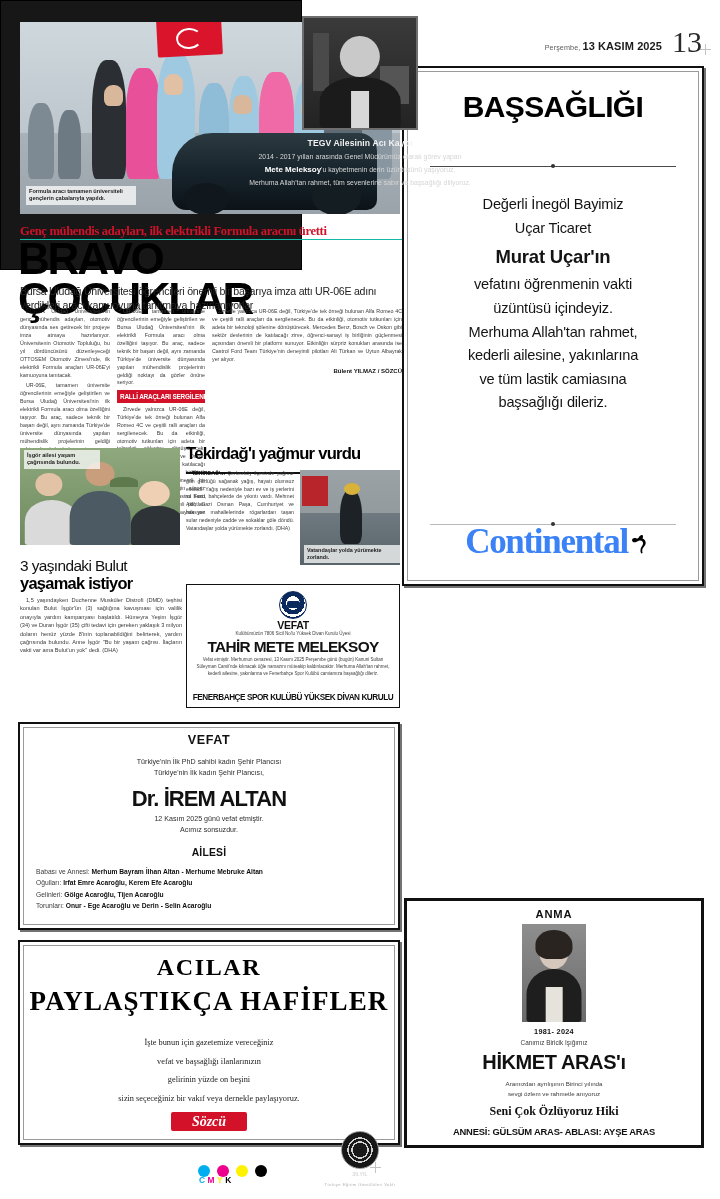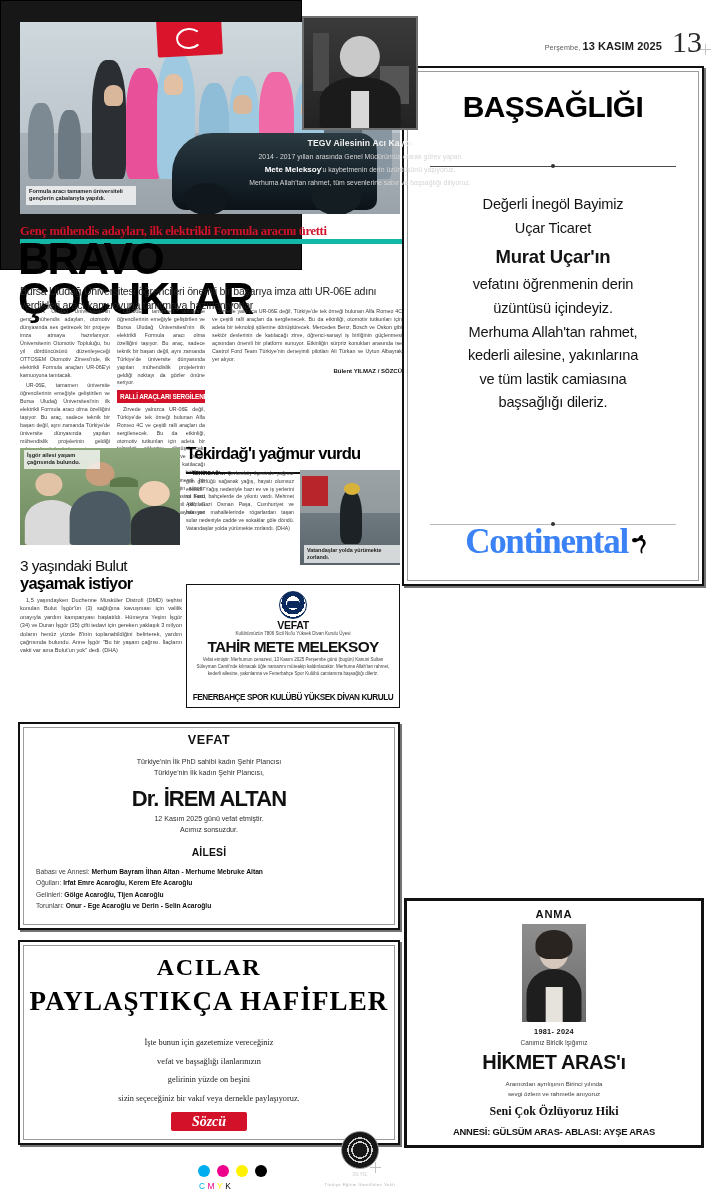--- a/index.html
+++ b/index.html
@@ -79,21 +79,21 @@
     position:absolute;left:26px;top:186px;width:104px;
     background:rgba(255,255,255,.74);padding:2px 3px;
     font-size:5.6px;line-height:1.32;color:#1b1b1b;font-weight:bold;
   }
 
   
   .kicker{
     position:absolute;left:20px;top:224px;width:382px;height:15px;
     color:#d3122a;font-family:"Liberation Serif",serif;font-weight:bold;
     font-size:12.6px;letter-spacing:-.35px;white-space:nowrap;
-    border-bottom:5px solid #14b8a6;
+    border-bottom:1px solid #14b8a6;
   }
   .headline{
     position:absolute;left:18px;top:239px;width:386px;
     font-size:44px;line-height:.92;font-weight:bold;letter-spacing:-2.2px;
     font-family:"Liberation Sans",sans-serif;color:#000;
   }
   .standfirst{
     position:absolute;left:20px;top:285px;width:384px;
     font-size:10.6px;line-height:1.28;color:#232323;letter-spacing:-.25px;
   }
@@ -251,21 +251,21 @@
   
   .portrait{position:absolute;inset:0;}
   .portrait .bg{position:absolute;inset:0;}
   .portrait .head{position:absolute;left:50%;transform:translateX(-50%);border-radius:50%;}
   .portrait .body{position:absolute;left:50%;transform:translateX(-50%);
     border-radius:48% 48% 6% 6%;}
 
   
   .reg{position:absolute;left:198px;bottom:22px;display:flex;gap:7px;align-items:center;}
   .reg i{display:block;width:12px;height:12px;border-radius:50%;}
-  .cmyk{position:absolute;left:199px;bottom:8px;font-size:8.4px;font-weight:normal;letter-spacing:2.5px;}
+  .cmyk{position:absolute;left:199px;bottom:14px;font-size:8.4px;font-weight:bold;letter-spacing:2.5px;}
   .cmyk span:nth-child(1){color:#00aeef;}
   .cmyk span:nth-child(2){color:#ec008c;}
   .cmyk span:nth-child(3){color:#fff200;}
   .cmyk span:nth-child(4){color:#000;}
 
   .trim{position:absolute;background:#c9c9c9;}
 </style>
 </head>
 <body>
 
@@ -419,21 +419,21 @@
   </div>
 
   <div class="notice dbl shadow" id="bassagligi">
     <div class="inner"></div>
     <div class="hd">BAŞSAĞLIĞI</div>
     <div class="hr-dot" style="top:98px;"></div>
     <div class="txt">
       <div>Değerli İnegöl Bayimiz</div>
       <div>Uçar Ticaret</div>
       <span class="nm">Murat Uçar'ın</span>
-      <div>vefatını öğrenmenin derin</div>
+      <div>vefatını öğrenmenin vakti</div>
       <div>üzüntüsü içindeyiz.</div>
       <div>Merhuma Allah'tan rahmet,</div>
       <div>kederli ailesine, yakınlarına</div>
       <div>ve tüm lastik camiasına</div>
       <div>başsağlığı dileriz.</div>
     </div>
     <div class="hr-dot" style="top:456px;background:#b9b9b9;"></div>
     <div class="brand">
       <span>Continental</span><svg class="horse" viewBox="0 0 24 28">
           <path d="M15 2c1 1.5.6 3 0 4.2 1.8.6 3 2 3.6 3.8.5 1.6.2 3-.6 4.4-1 1.8-2.6 3-3.2 5-.4 1.4-.2 2.9.3 4.3l-1.8.6c-.7-1.8-1-3.6-.6-5.4.4-2 1.8-3.4 2.6-5.2.4-1 .5-2 .1-3-.5-1.2-1.6-2-2.9-2.1-1.6-.2-3 .7-4.4 1.4-1.2.6-2.5 1-3.8.6C3 10.2 2.3 9 2.5 7.8c.2-1 1-1.7 1.9-2 1-.4 2-.2 3 .1.6.2 1.2.4 1.8.2.7-.2 1-.9 1.4-1.5.6-1 1.4-1.9 2.5-2.3.6-.3 1.3-.4 1.9-.3z" fill="#000"></path>

